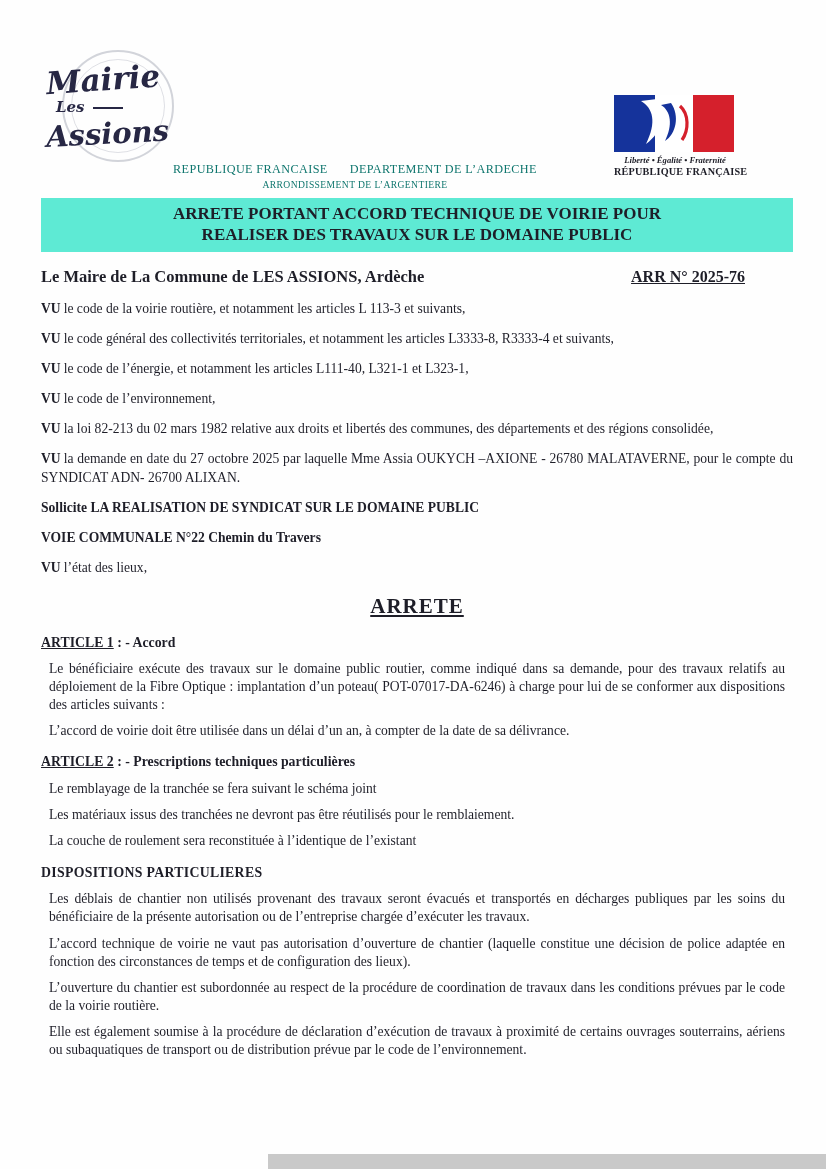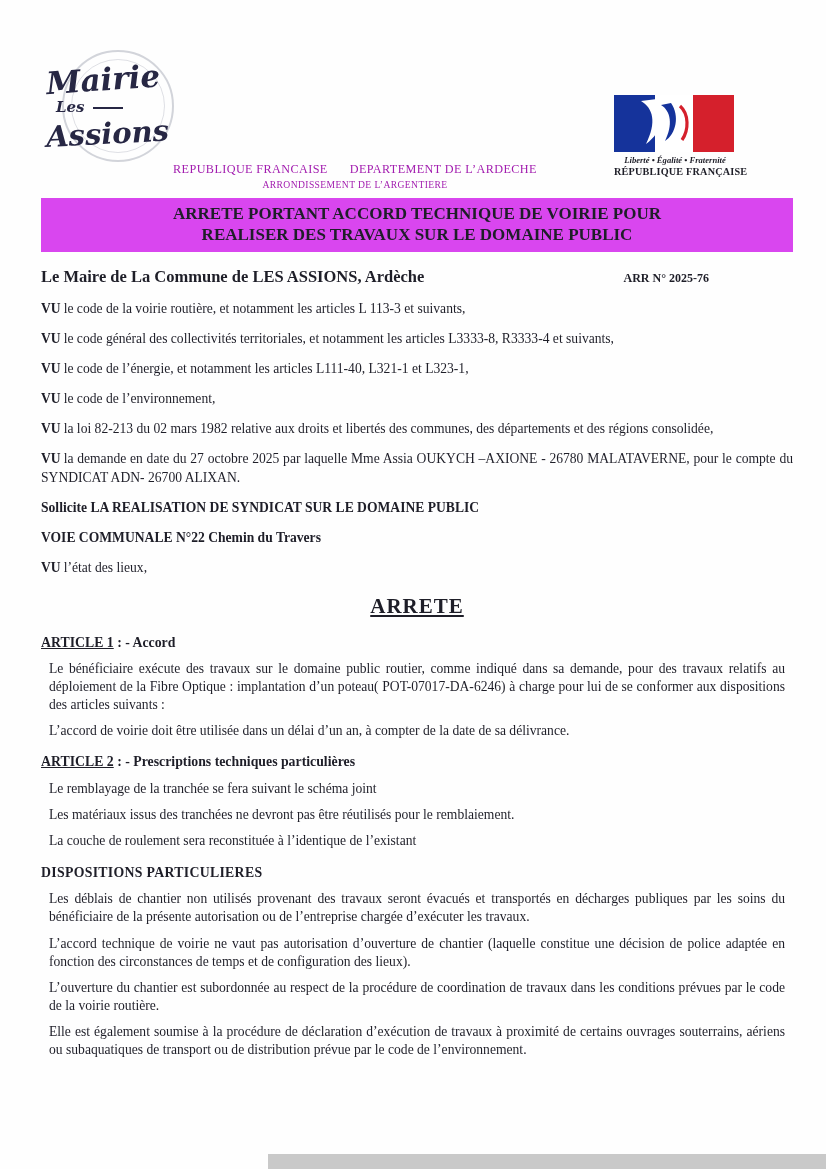--- a/index.html
+++ b/index.html
@@ -16,40 +16,40 @@
   .logo-l1 { font-family:"DejaVu Serif", serif; font-style:italic; font-weight:700;
              font-size:31px; transform:rotate(-4deg); position:relative; }
   .logo-l2 { font-family:"DejaVu Serif", serif; font-style:italic; font-weight:700;
              font-size:15px; margin:2px 0 0 10px; position:relative; }
   .logo-l2::after { content:""; display:inline-block; width:30px; border-top:2px solid #272744;
              margin-left:8px; vertical-align:middle; }
   .logo-l3 { font-family:"DejaVu Serif", serif; font-style:italic; font-weight:700;
              font-size:29px; transform:rotate(-3deg); position:relative; }
 
   .admin-head { position:absolute; left:150px; top:162px; width:410px; text-align:center;
-                color:#a21caf; }
+                color:#0f766e; }
   .admin-line1 { font-size:12.2px; letter-spacing:.4px; white-space:nowrap; }
   .admin-line1 .gap { display:inline-block; width:22px; }
   .admin-line2 { font-size:9.6px; letter-spacing:.4px; margin-top:2px; }
 
   .marianne { position:absolute; left:614px; top:95px; width:122px; text-align:center; }
   .flag { width:120px; height:57px; display:block; }
   .motto { font-size:8.6px; font-style:italic; font-weight:700; margin-top:3px; white-space:nowrap; }
   .rep { font-size:10.2px; font-weight:700; letter-spacing:.2px; margin-top:1px; white-space:nowrap; }
 
   
   .content { position:absolute; left:41px; top:198px; width:752px; font-size:13.6px; line-height:1.33; }
 
-  .title-band { background:#d946ef; text-align:center; font-weight:700; font-size:17px;
+  .title-band { background:#5eead4; text-align:center; font-weight:700; font-size:17px;
                 line-height:1.24; padding:5px 8px 7px; }
 
   .subject-row { display:flex; justify-content:space-between; align-items:baseline; margin-top:14px;gap:12px; }
   .subject-maire { font-size:16.5px; font-weight:700; }
-  .subject-arr { font-size:12px; font-weight:700; 
-                 margin-right:84px; white-space:nowrap; }
+  .subject-arr { font-size:16px; font-weight:700; text-decoration:underline;
+                 margin-right:48px; white-space:nowrap; }
 
   .recital { margin-top:12px; text-align:justify; }
   .lead { font-weight:700; margin-right:3px; }
   .bold-line { margin-top:12px; font-weight:700; }
 
   .arrete-heading { text-align:center; margin:16px 0 6px; }
   .arrete-heading span { font-size:21px; font-weight:700; text-decoration:underline; letter-spacing:1px; }
 
   .article-head { margin-top:13px; font-size:13.8px; font-weight:700; }
   .art-num { text-decoration:underline; }

